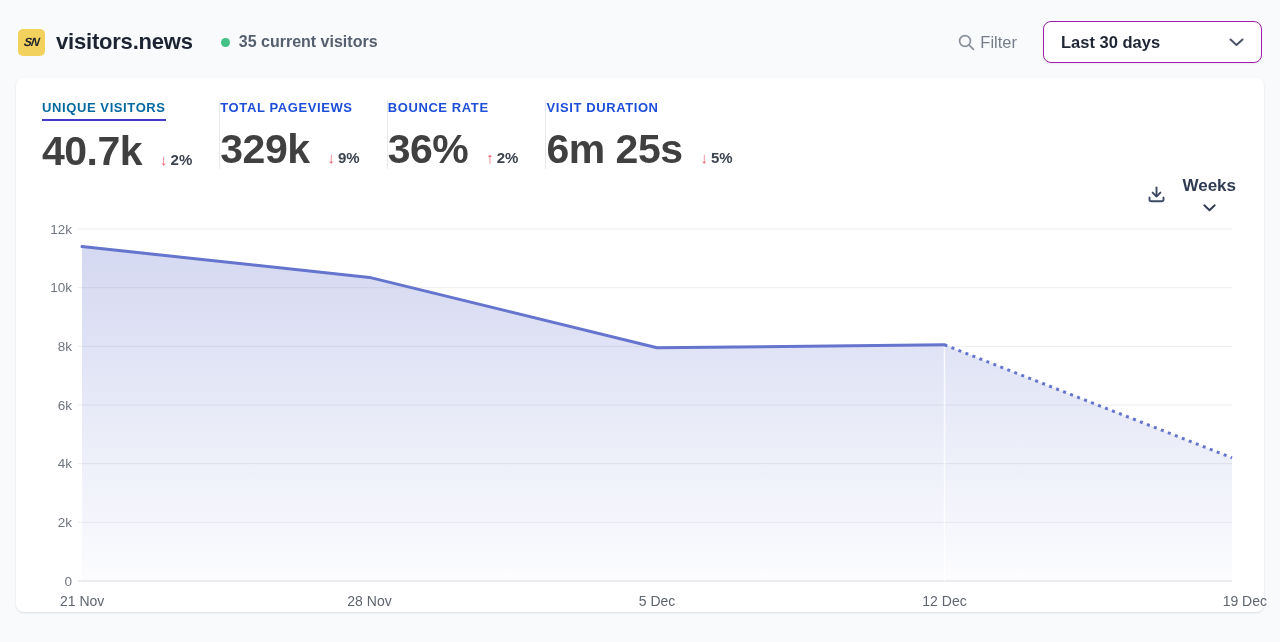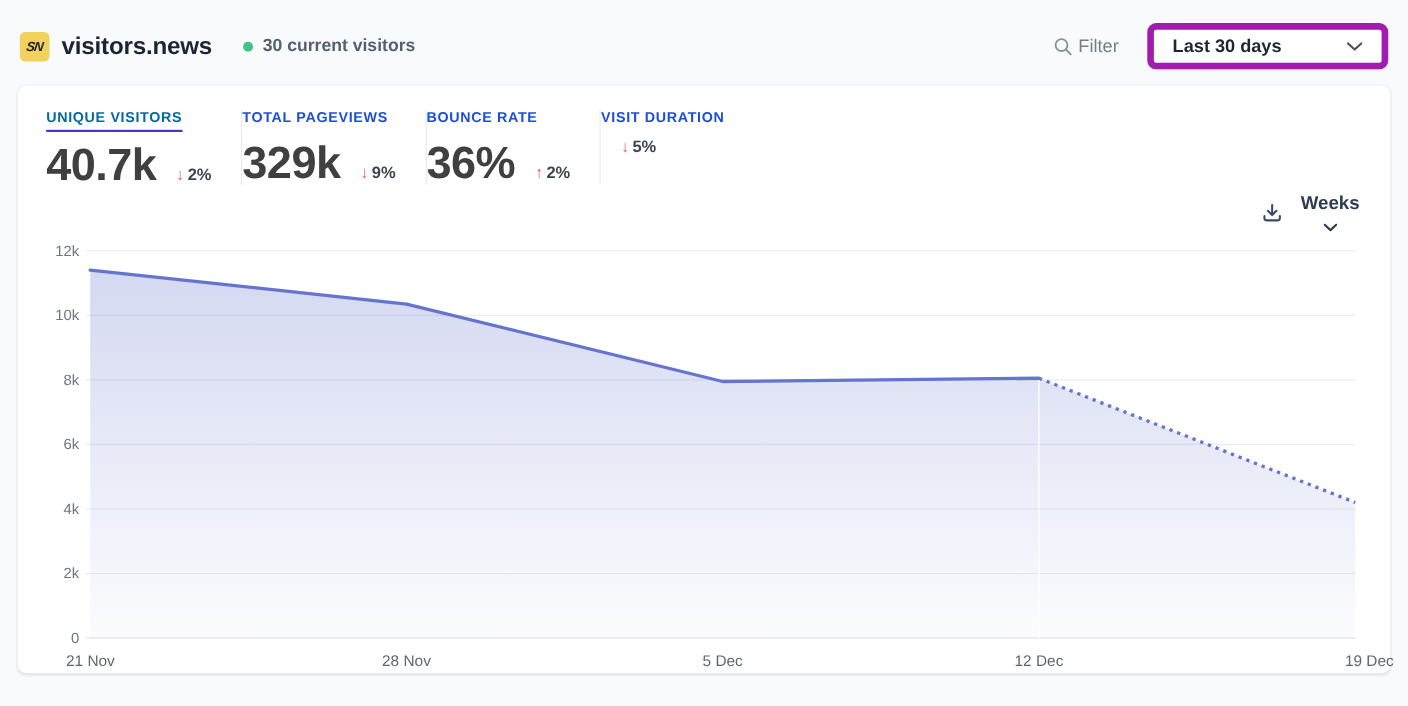--- a/index.html
+++ b/index.html
@@ -10,21 +10,21 @@
   .header { display:flex; align-items:center; height:78px; padding:6px 18px 0 18px; }
   .logo { width:27px; height:27px; border-radius:5px; background:#f2d15c; display:flex; align-items:center; justify-content:center; margin-right:11px; flex:0 0 auto; }
   .logo span { font-size:12px; font-weight:bold; font-style:italic; color:#20242c; letter-spacing:-1px; transform:skewX(-8deg); }
   .site-name { font-size:22px; font-weight:bold; color:#1b2430; letter-spacing:-0.2px; }
   .visitors { display:flex; align-items:center; margin-left:28px; }
   .green-dot { width:9px; height:9px; border-radius:50%; background:#43c287; margin-right:9px; }
   .visitors-text { font-size:16px; font-weight:bold; color:#565f6d; }
   .header-spacer { flex:1; }
   .filter { display:flex; align-items:center; gap:5px; color:#767e8a; font-size:16.5px; cursor:pointer; margin-right:26px; }
   .filter svg { display:block; }
-  .range-select { display:flex; align-items:center; justify-content:space-between; width:219px; height:42px; background:#fff; border:6px solid #a21caf; border-radius:8px; box-shadow:0 1px 2px rgba(16,24,40,.06); padding:0 17px; cursor:pointer; }
+  .range-select { display:flex; align-items:center; justify-content:space-between; width:219px; height:42px; background:#fff; border:1px solid #a21caf; border-radius:8px; box-shadow:0 1px 2px rgba(16,24,40,.06); padding:0 17px; cursor:pointer; }
   .range-select .rs-label { font-size:16.5px; font-weight:bold; color:#1e2634; }
 
   
   .card { margin:0 16px; height:534px; background:#fff; border-radius:8px; box-shadow:0 1px 3px rgba(16,24,40,.08), 0 1px 2px rgba(16,24,40,.04); padding:20px 10px 0 26px; }
 
   .stats-row { display:flex; align-items:flex-start; }
   .stat { padding:0 27px 0 0; }
   .stat-divider { width:1px; background:#e7e9ed; align-self:stretch; margin:2px 0 6px 0; }
   .stat-label { display:inline-block; font-size:13px; font-weight:bold; letter-spacing:.6px; color:#1d4ed8; padding-bottom:4px; white-space:nowrap; }
   .stat.active .stat-label { color:#0369a1; border-bottom:2px solid #4338ca; }
@@ -46,21 +46,21 @@
 </head>
 <body>
 
 <div class="header">
   <div class="logo">
       <span>SN</span>
     </div>
   <div class="site-name">visitors.news</div>
   <div class="visitors">
     <span class="green-dot"></span>
-    <span class="visitors-text">30 current visitors</span>
+    <span class="visitors-text">35 current visitors</span>
   </div>
   <div class="header-spacer"></div>
   <div class="filter">
     <svg width="17" height="17" viewBox="0 0 17 17" fill="none">
       <circle cx="7" cy="7" r="5.4" stroke="#8a919c" stroke-width="1.7"></circle>
       <line x1="11.2" y1="11.2" x2="15.4" y2="15.4" stroke="#8a919c" stroke-width="1.7" stroke-linecap="round"></line>
     </svg>
     <span>Filter</span>
   </div>
   <div class="range-select">
@@ -102,20 +102,21 @@
         <span class="stat-change">
             <span class="stat-arrow">↑</span>
             <span class="stat-pct">2%</span>
           </span>
       </div>
     </div>
     <div class="stat-divider"></div>
     <div class="stat">
       <span class="stat-label">VISIT DURATION</span>
       <div class="stat-value-row">
+        <span class="stat-value">6m 25s</span>
         <span class="stat-change">
             <span class="stat-arrow">↓</span>
             <span class="stat-pct">5%</span>
           </span>
       </div>
     </div>
   </div>
 
   <div class="interval-row">
     <div class="download-btn">

